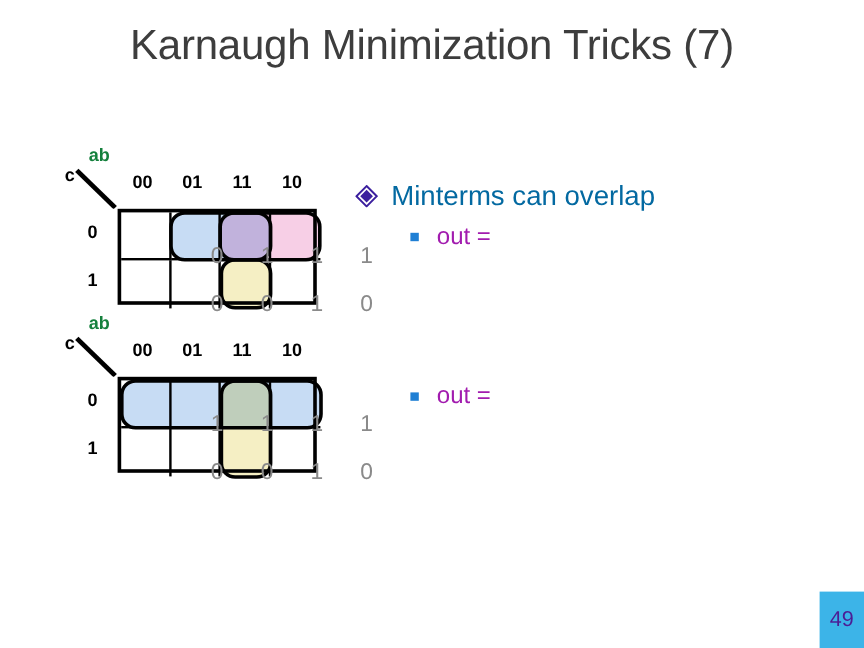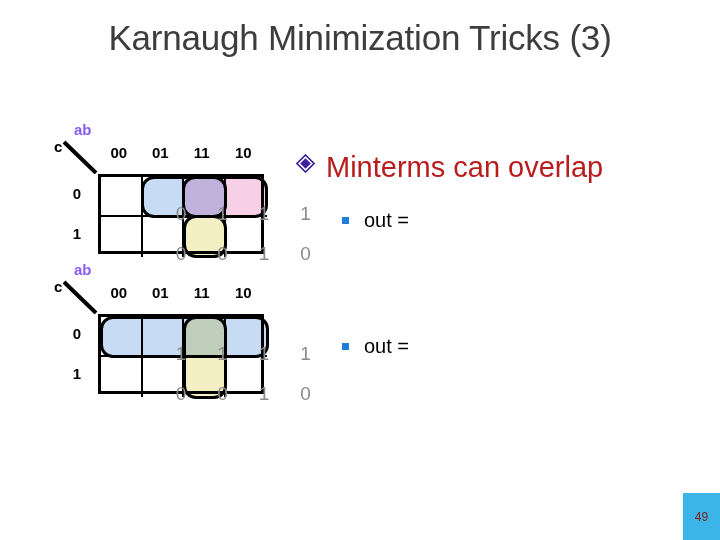--- a/index.html
+++ b/index.html
@@ -39,21 +39,21 @@
     height: 52px;
     left: 0;
     top: 0;
   }
   .corner-ab {
     position: absolute;
     left: 22px;
     top: 0px;
     font-size: 15px;
     font-weight: bold;
-    color: #8b5cf6;
+    color: #15803d;
     line-height: 1;
   }
   .corner-c {
     position: absolute;
     left: 2px;
     top: 17px;
     font-size: 15px;
     font-weight: bold;
     color: #000;
     line-height: 1;
@@ -145,66 +145,66 @@
   }
   .group.blend { mix-blend-mode: multiply; }
 
   
   .bullet-block {
     position: absolute;
   }
   .bullet-main {
     position: relative;
     padding-left: 30px;
-    font-size: 29px;
-    color: #b91c1c;
+    font-size: 23px;
+    color: #0369a1;
     line-height: 1.18;
     max-width: 390px;
   }
   .diamond-icon {
     position: absolute;
     left: 0;
     top: 4px;
   }
   .bullet-sub {
     position: relative;
-    margin-top: 24px;
+    margin-top: 8px;
     padding-left: 68px;
     font-size: 20px;
-    color: #000000;
+    color: #a21caf;
     line-height: 1.2;
   }
   .square-icon {
     position: absolute;
     left: 46px;
     top: 9px;
     width: 7px;
     height: 7px;
     background: #1f7fd4;
   }
 
   
   #page-number-badge {
     position: absolute;
     left: 683px;
     top: 493px;
     width: 37px;
     height: 47px;
     background: #3cb4e8;
-    color: #7f1d1d;
-    font-size: 12px;
+    color: #4c1d95;
+    font-size: 18px;
     display: flex;
     align-items: center;
     justify-content: center;
   }
 </style>
 </head>
 <body>
 
-<div id="slide-title">Karnaugh Minimization Tricks (3)</div>
+<div id="slide-title">Karnaugh Minimization Tricks (7)</div>
 
 <div class="kmap" id="kmap-1" style="left:52px; top:122px;">
 
   <div class="kmap-corner">
     <span class="corner-ab">ab</span>
     <span class="corner-c">c</span>
     <svg class="corner-slash" viewBox="0 0 46 52">
       <line x1="12" y1="20" x2="44" y2="51" stroke="#000" stroke-width="4"></line>
     </svg>
   </div>

